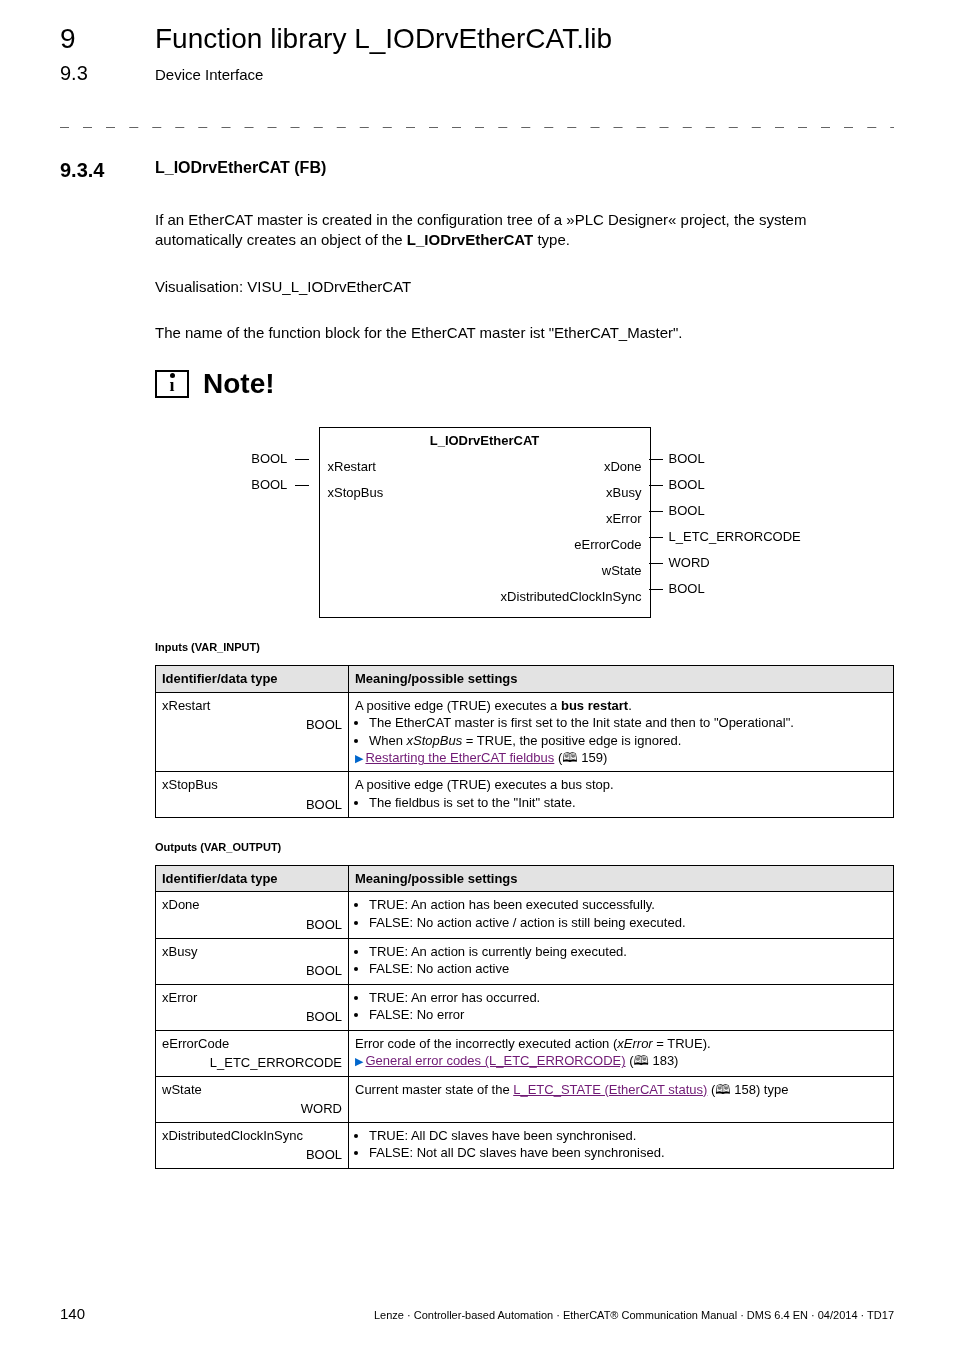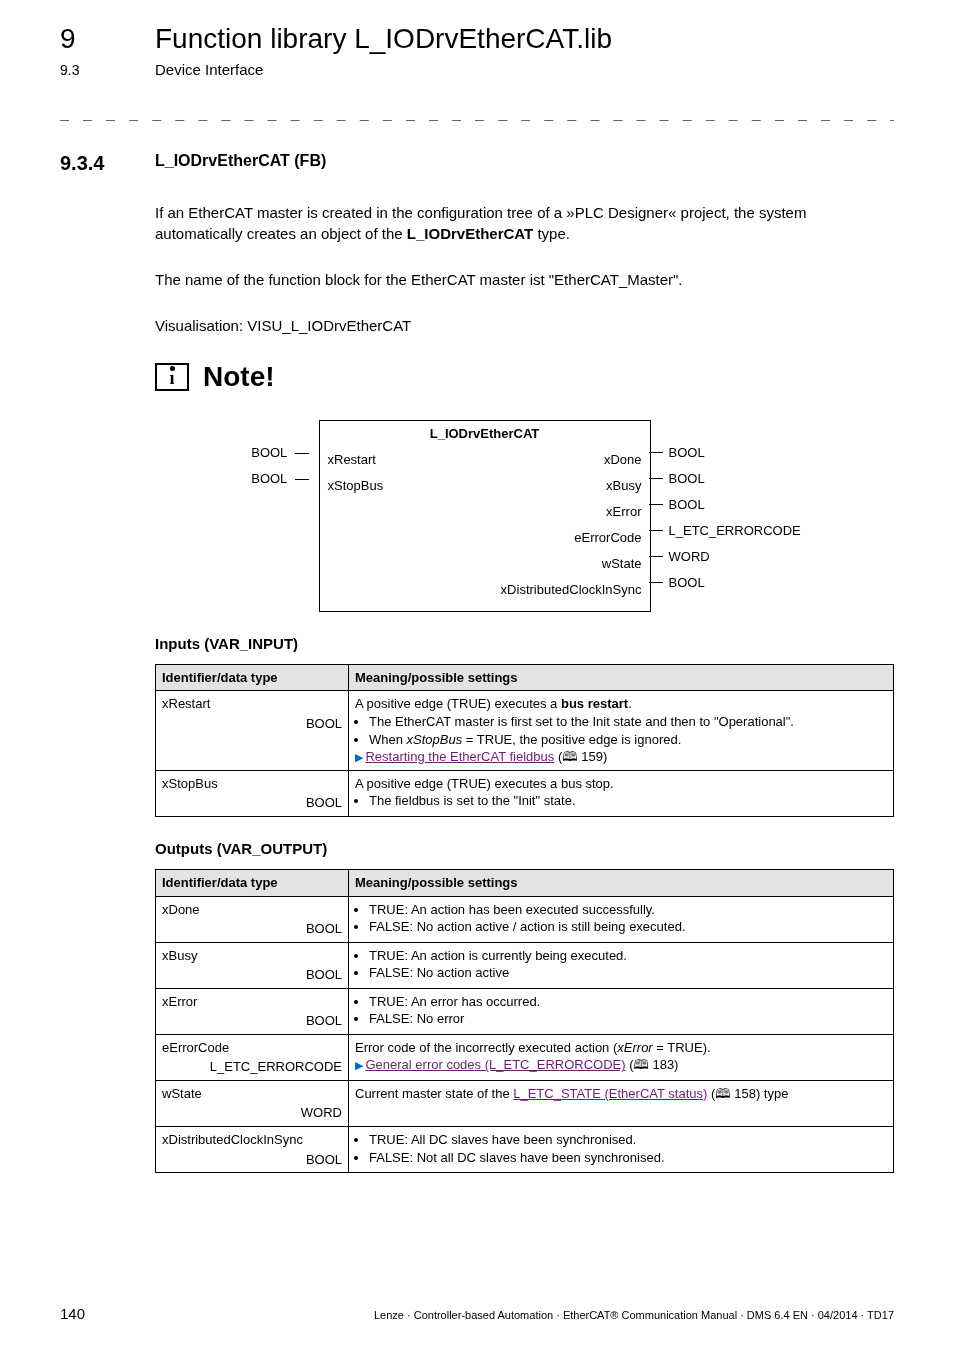--- a/index.html
+++ b/index.html
@@ -18,21 +18,21 @@
     padding: 20px 60px 0 60px;
     box-sizing: border-box;
     position: relative;
     height: 100%;
   }
   
   .hdr-row1 { display: flex; align-items: baseline; }
   .chap-num { font-size: 28px; font-weight: 400; width: 95px; }
   .chap-title { font-size: 28px; font-weight: 400; }
   .hdr-row2 { display: flex; align-items: baseline; margin-top: 2px; }
-  .sec-num { font-size: 14px; width: 95px; }
+  .sec-num { font-size: 20px; width: 95px; }
   .sec-title { font-size: 15px; }
   .dashes {
     margin-top: 22px;
     font-family: monospace;
     font-size: 15px;
     letter-spacing: 2.5px;
     white-space: nowrap;
     overflow: hidden;
   }
   
@@ -63,21 +63,21 @@
     width:330px;
     position:relative;
   }
   .fb-title {
     text-align:center; font-weight:700; font-size:13px;
     padding:4px 0;
   }
   .fb-line { display:flex; justify-content:space-between; padding:0 8px; height:26px; align-items:center; font-size:13px;}
   .fb-spacer { height:8px; }
   
-  .subhead { font-weight:700; margin-top:22px; margin-left:0; font-size:15px;}
+  .subhead { font-weight:700; margin-top:22px; margin-left:0; font-size:11px;}
   table.io {
     border-collapse: collapse;
     width: 100%;
     margin-top: 10px;
     font-size: 13px;
   }
   table.io th, table.io td {
     border: 1px solid #000;
     padding: 4px 6px;
     vertical-align: top;
@@ -120,22 +120,22 @@
 
   <div class="sec-head">
     <div class="sec-head-num">9.3.4</div>
     <div class="sec-head-title">L_IODrvEtherCAT (FB)</div>
   </div>
 
   <div class="body-col">
     <div class="para">
       <span>If an EtherCAT master is created in the configuration tree of a »PLC Designer« project, the system automatically creates an object of the </span><span class="bold">L_IODrvEtherCAT</span><span> type.</span>
     </div>
+    <div class="para">Visualisation: VISU_L_IODrvEtherCAT</div>
     <div class="para">The name of the function block for the EtherCAT master ist "EtherCAT_Master".</div>
-    <div class="para">Visualisation: VISU_L_IODrvEtherCAT</div>
 
     <div class="note-row">
       <div class="note-icon">
         <div class="note-icon-inner">
           <span style="position:absolute; top:1px; width:5px; height:5px; background:#000; border-radius:50%;"></span>
           <span style="position:absolute; bottom:2px; font-weight:700; font-size:18px; line-height:1;">ı</span>
         </div>
       </div>
       <div class="note-label">Note!</div>
     </div>

